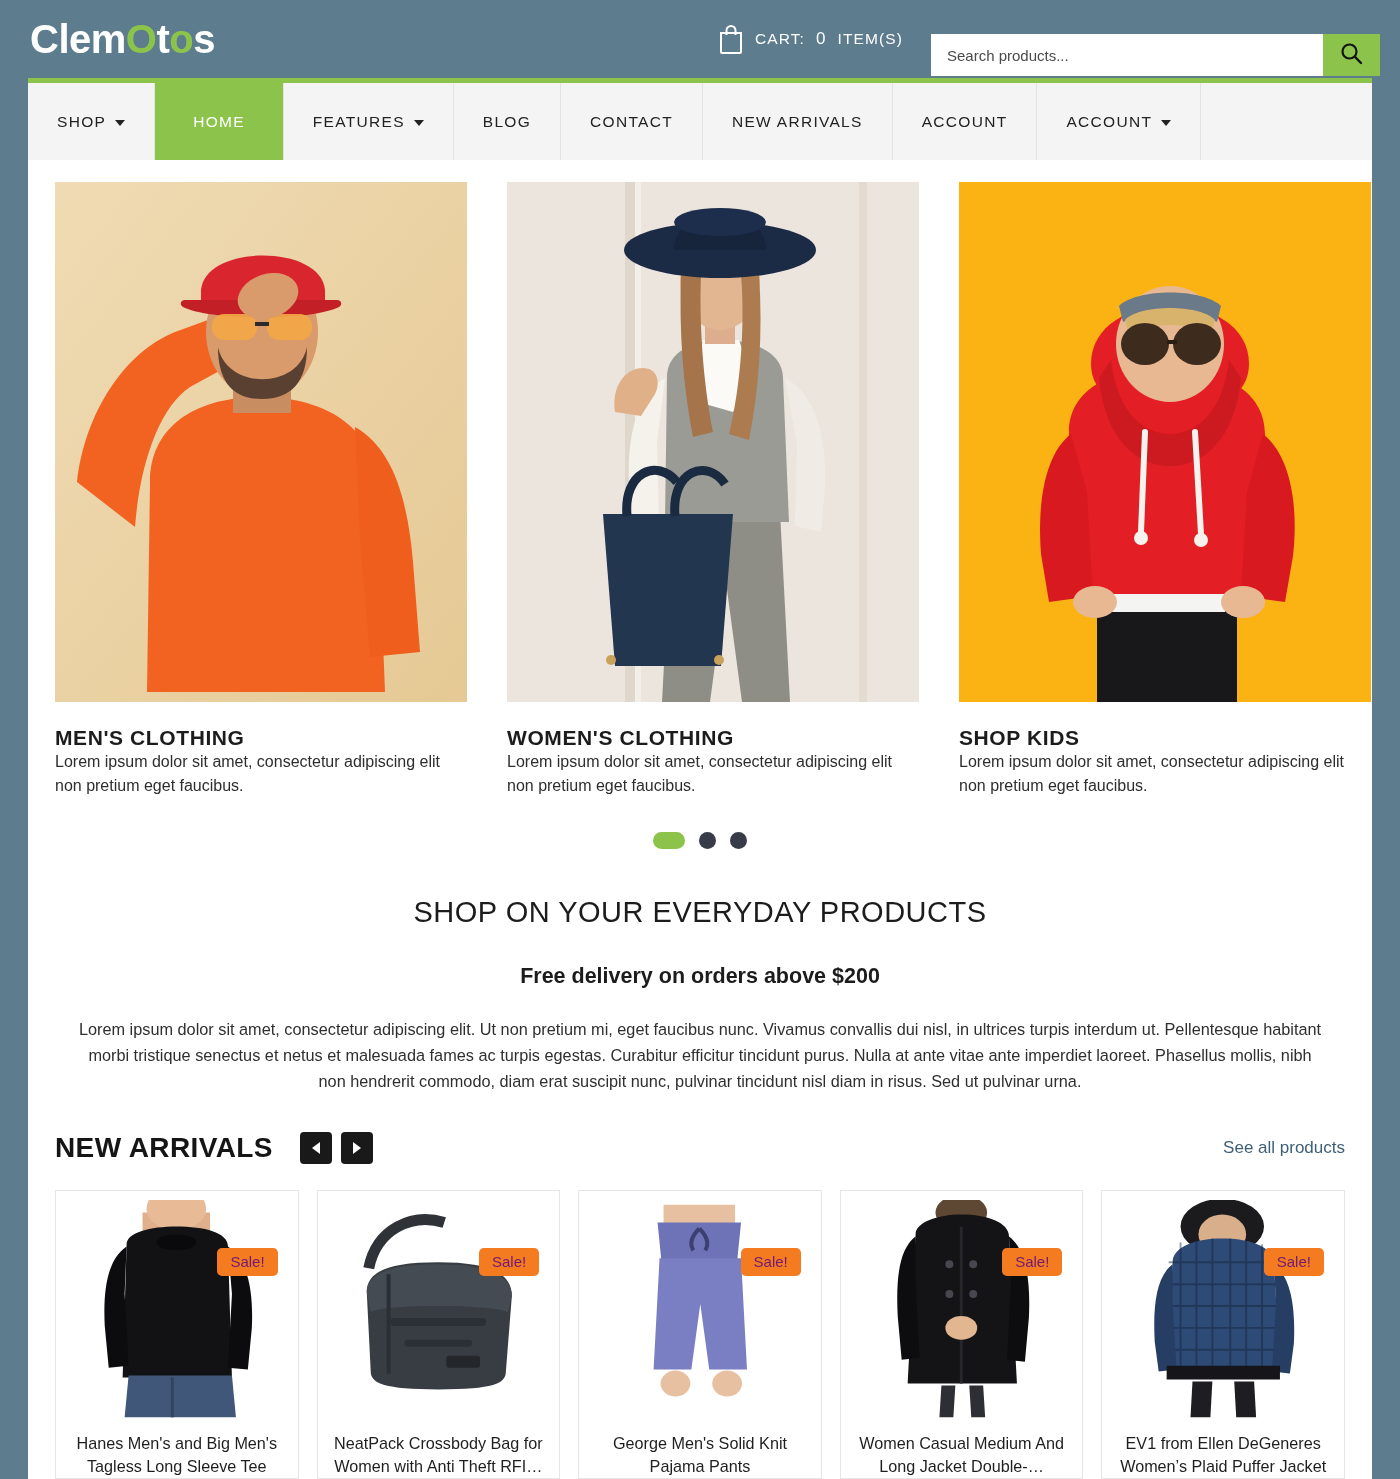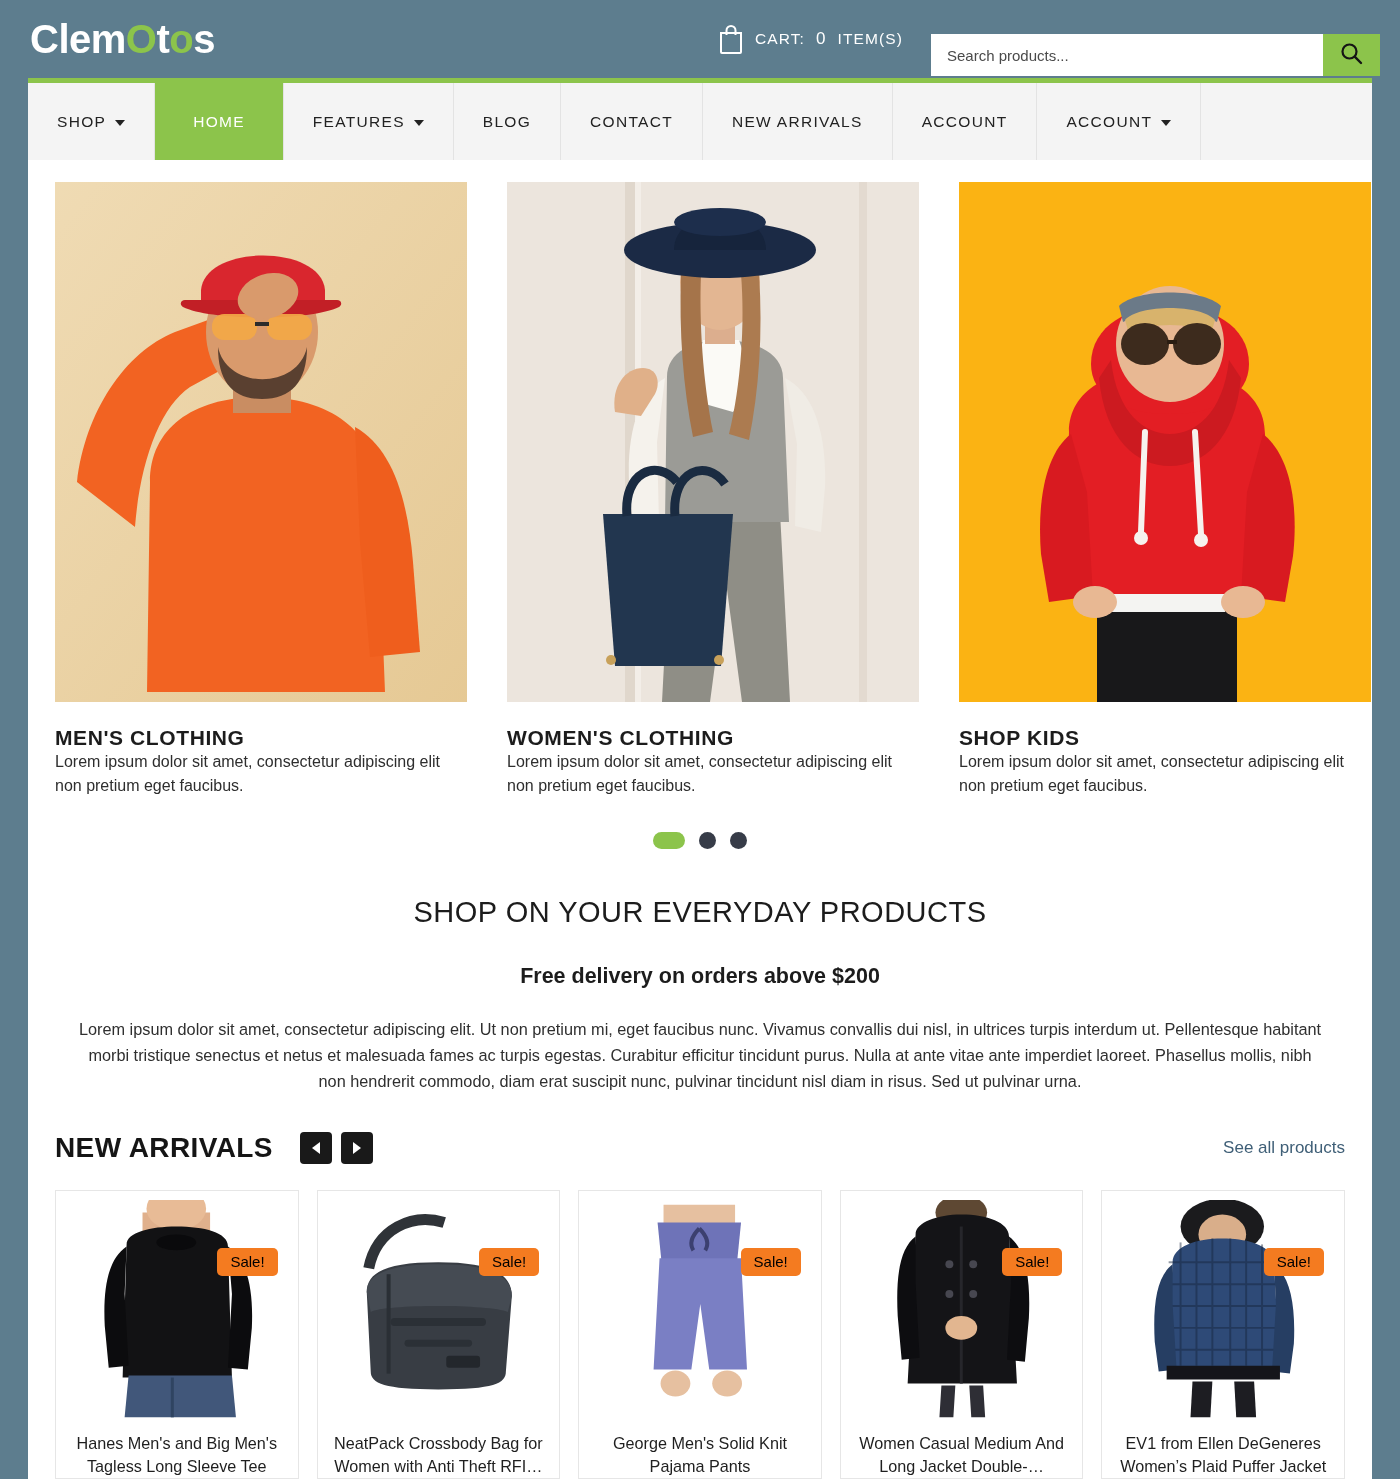--- a/index.html
+++ b/index.html
@@ -121,21 +121,21 @@
 
   
   .products { display: flex; gap: 18px; margin: 26px 27px 0 27px; }
   .product {
     width: 245px; border: 1px solid #e6e6e6; background: #fff;
     position: relative; padding: 9px 9px 0 9px;
   }
   .p-img { width: 100%; height: 218px; position: relative; overflow: hidden; }
   .sale {
     position: absolute; right: 11px; top: 48px;
-    background: #f47b20; color: #000000; font-size: 15px;
+    background: #f47b20; color: #701a75; font-size: 15px;
     padding: 5px 13px 6px 13px; border-radius: 5px; z-index: 5;
     font-family: "Liberation Sans", sans-serif;
   }
   .p-name {
     font-size: 16.2px; color: #1f1f1f; text-align: center;
     line-height: 1.42; margin-top: 14px; padding: 0 4px;
     overflow: hidden;
   }
 
   

